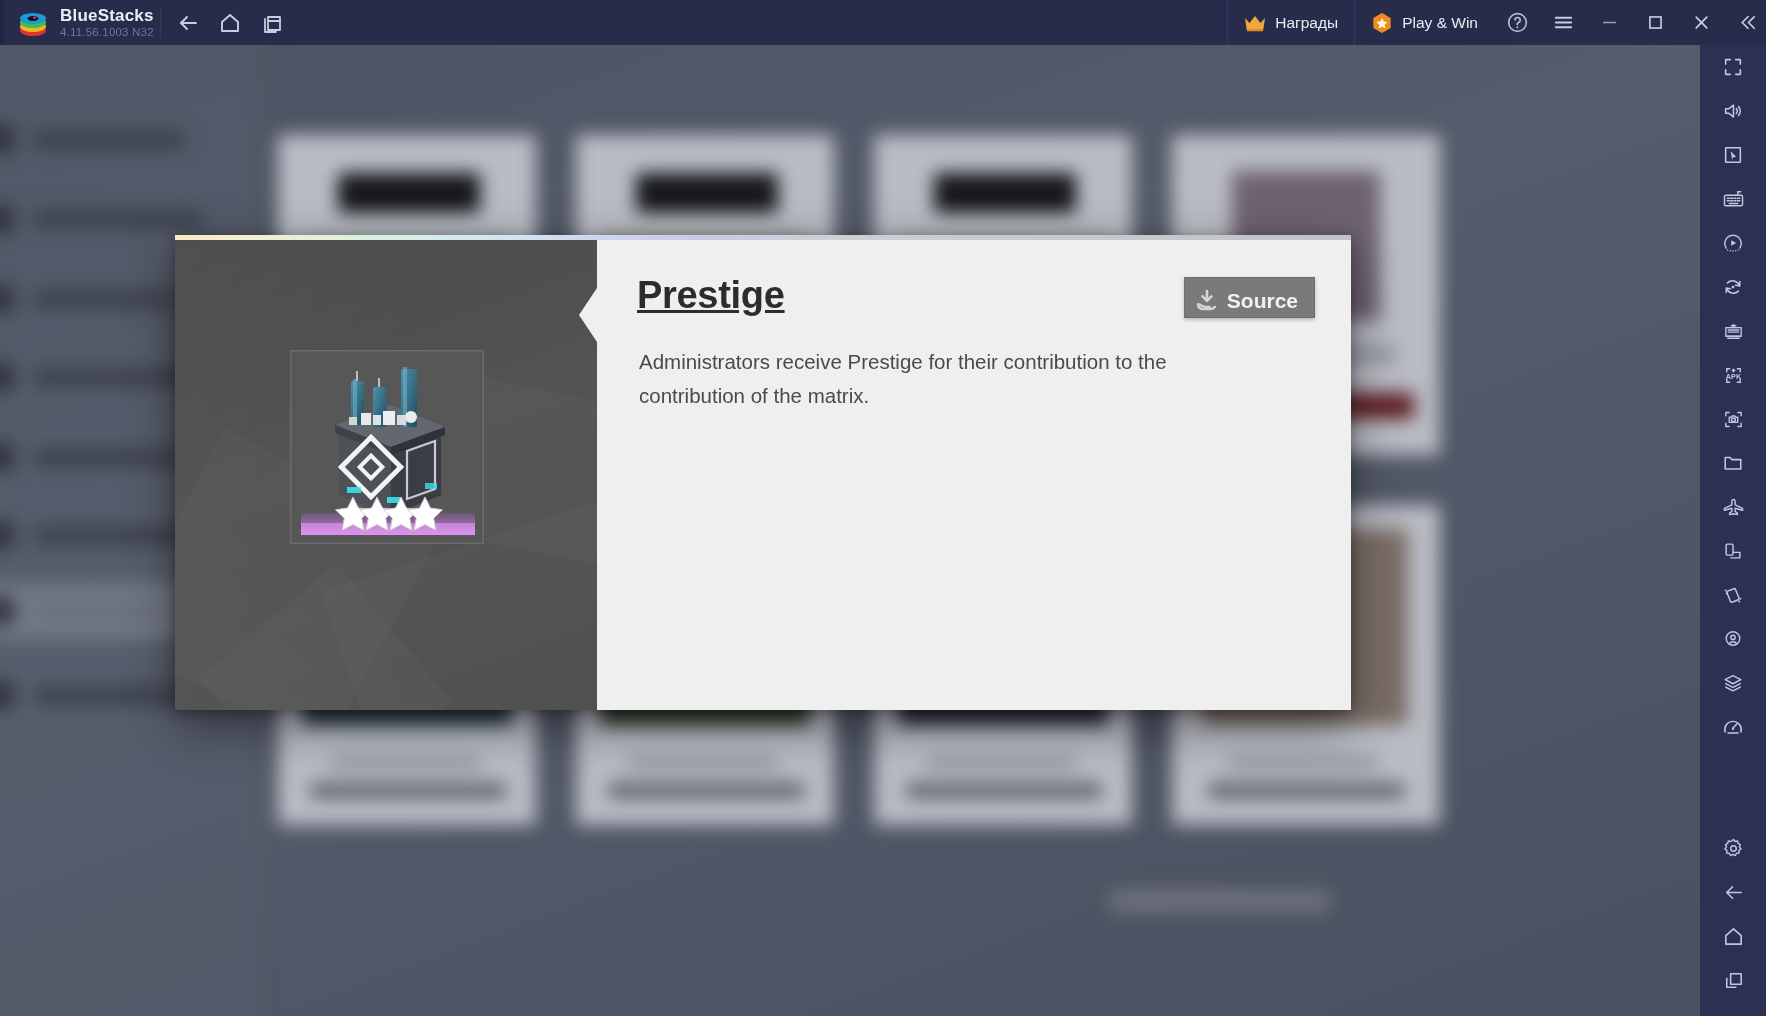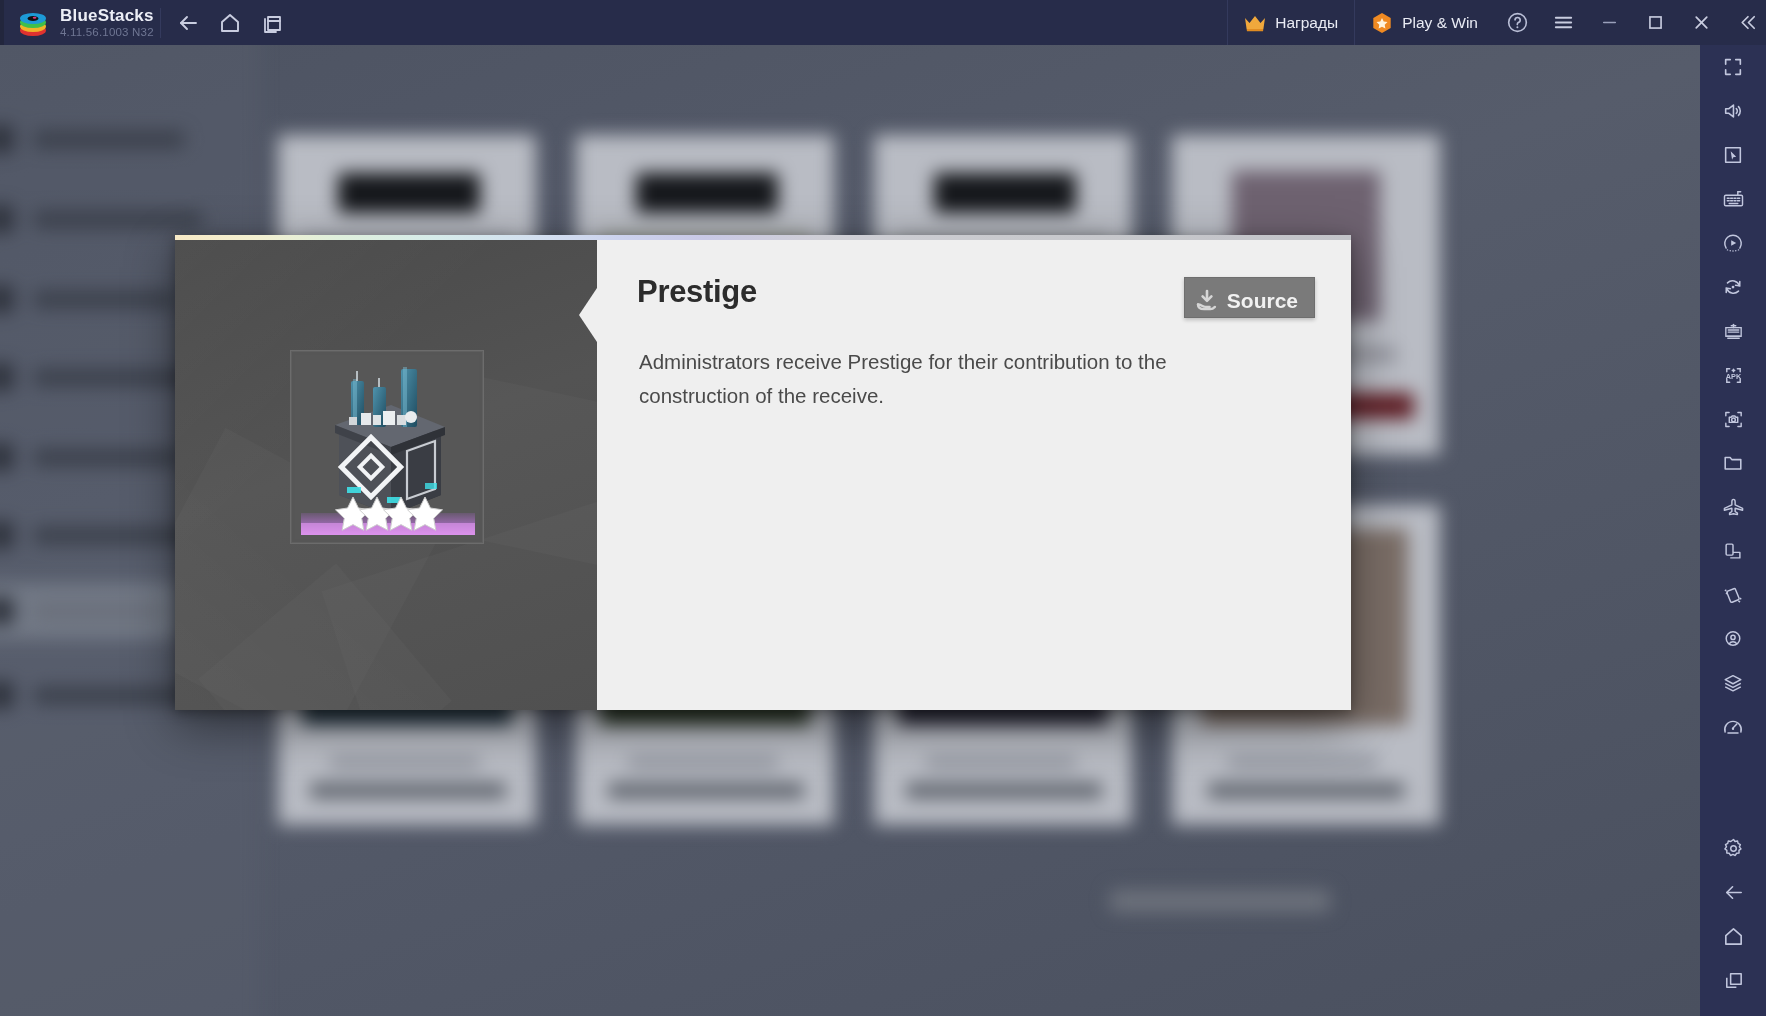--- a/index.html
+++ b/index.html
@@ -99,21 +99,21 @@
   .art-frame{
     position:absolute; left:115px; top:110px; width:194px; height:194px;
     background:#565656;
     border:1px solid #6c6c6c;
     box-shadow:inset 0 0 0 1px rgba(255,255,255,.06);
   }
   .art-inner{ position:absolute; inset:4px; overflow:hidden; }
 
   .modal-title{
     position:absolute; left:40px; top:34px;
-    font-size:31px; font-weight:700; color:#2c2c2c; letter-spacing:-.3px;
+    font-size:38px; font-weight:700; color:#2c2c2c; letter-spacing:-.3px;text-decoration:underline;
   }
   .source-btn{
     position:absolute; right:36px; top:37px;
     height:41px; display:flex; align-items:center; gap:7px;
     padding:7px 16px 0 9px;
     background:#7a7a7a;
     border:1px solid #6e6e6e;
     box-shadow:0 2px 4px rgba(0,0,0,.22);
     cursor:pointer;
   }
@@ -314,21 +314,21 @@
           <svg width="26" height="26" viewBox="0 0 26 26" fill="none">
             <path d="M13 3 v8" stroke="#d6d6d6" stroke-width="2.6" stroke-linecap="round"></path>
             <path d="M8.6 8.4 L13 12.8 L17.4 8.4" stroke="#d6d6d6" stroke-width="2.6" stroke-linecap="round" stroke-linejoin="round"></path>
             <path d="M4 16.5 c3.2 0 4.6 2.4 7.4 2.4 h4.2" stroke="#d6d6d6" stroke-width="2.4" stroke-linecap="round"></path>
             <path d="M4 16.5 c0 3.4 3 4.6 6 4.6 h6.5 c2 0 3.2-1 4.4-2.2" stroke="#d6d6d6" stroke-width="2.4" stroke-linecap="round" fill="none"></path>
           </svg>
         </span>
         <span>Source</span>
       </div>
 
-      <div class="modal-desc">Administrators receive Prestige for their contribution to the construction of the receive.</div>
+      <div class="modal-desc">Administrators receive Prestige for their contribution to the contribution of the matrix.</div>
     </div>
   </div>
 
   <div class="titlebar">
     <div class="bs-logo">
       <svg width="34" height="34" viewBox="0 0 34 34">
         <ellipse cx="17" cy="24.5" rx="13" ry="5.6" fill="#e0322f"></ellipse>
         <ellipse cx="17" cy="20.5" rx="13" ry="5.6" fill="#f0b429"></ellipse>
         <ellipse cx="17" cy="16.5" rx="13" ry="5.6" fill="#3fbf4a"></ellipse>
         <ellipse cx="17" cy="12.5" rx="13" ry="5.6" fill="#1d9ad6"></ellipse>

